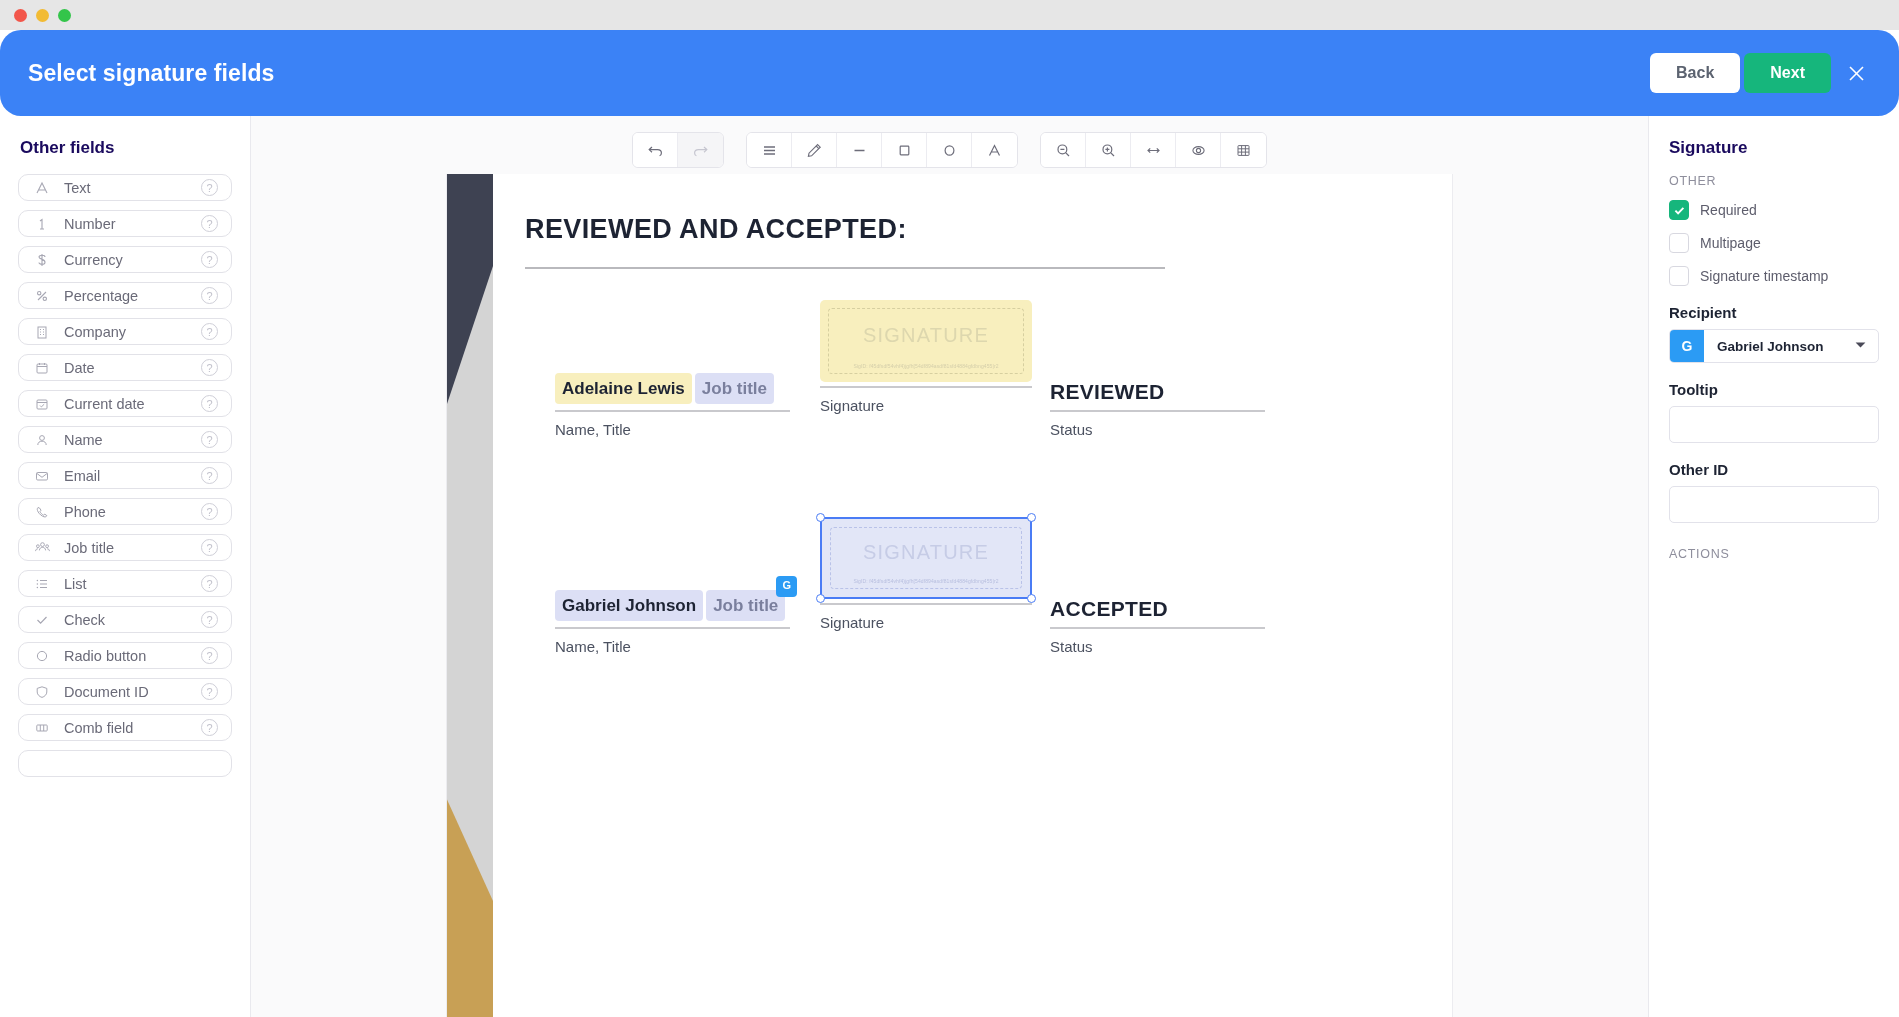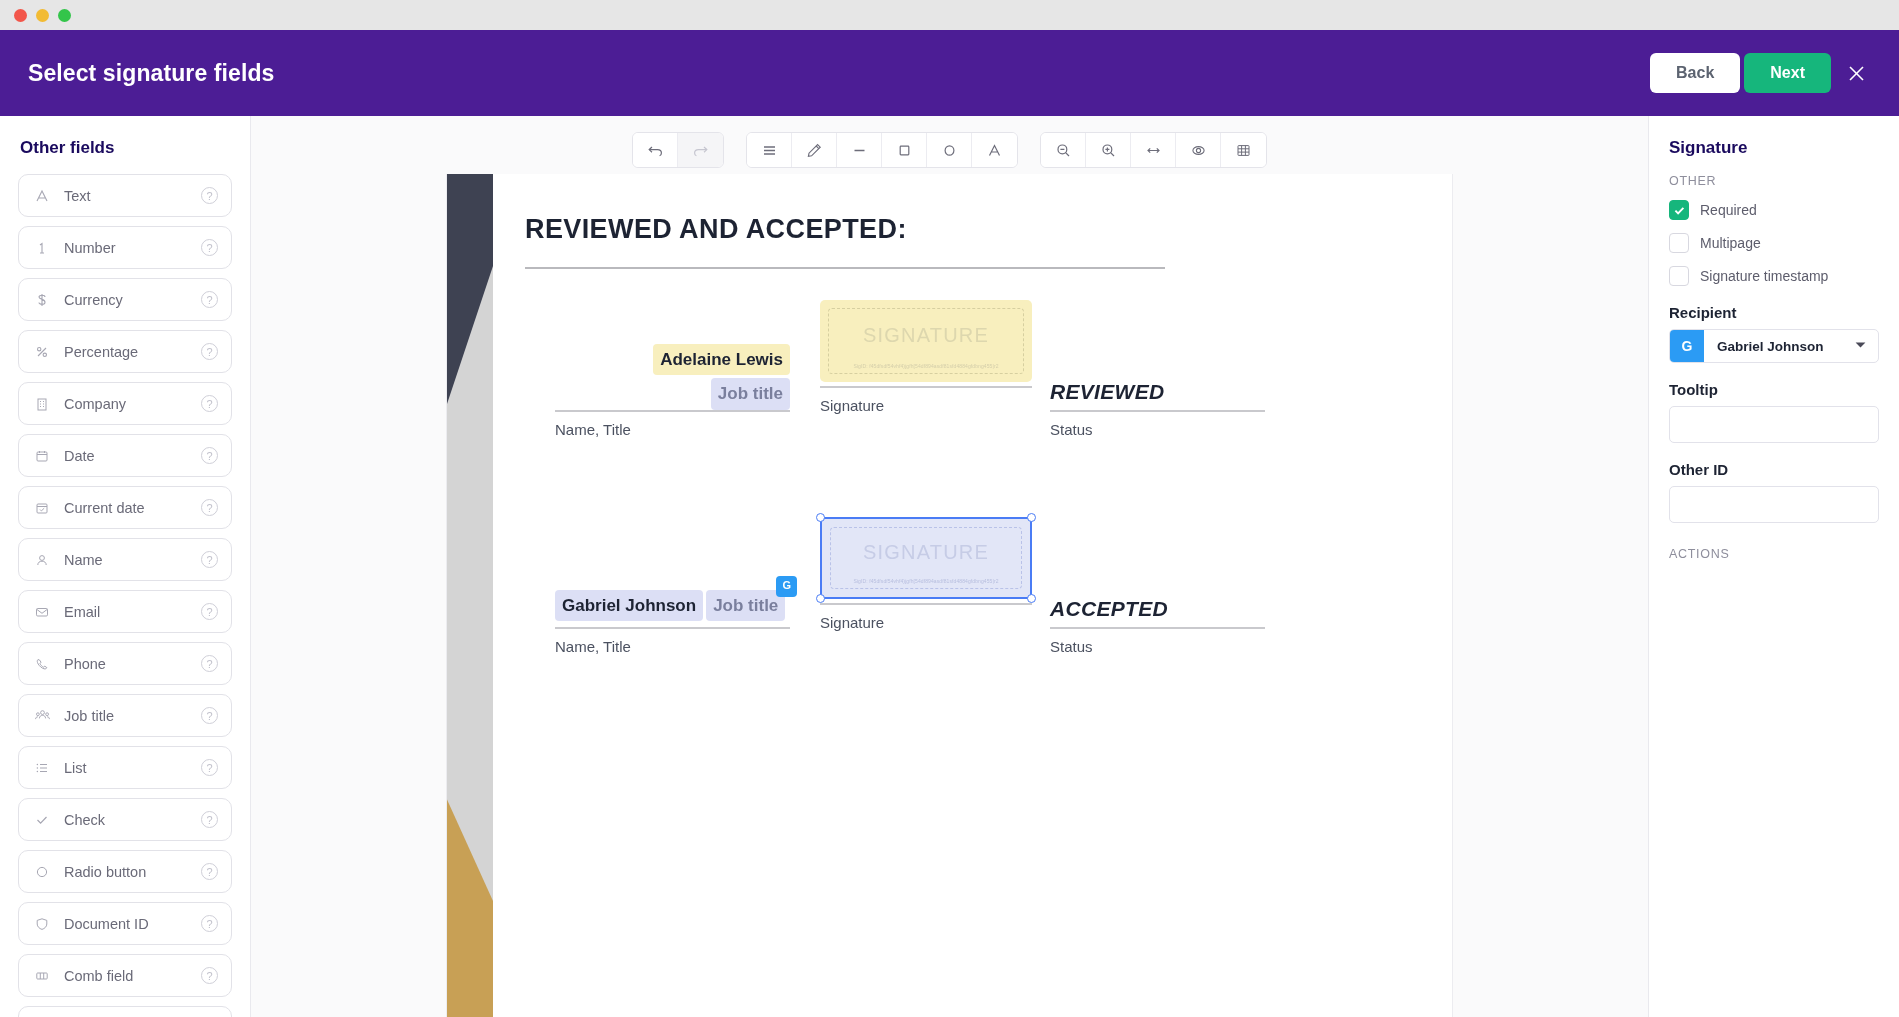--- a/index.html
+++ b/index.html
@@ -15,23 +15,24 @@
     height: 30px; background: #e6e6e6;
     display: flex; align-items: center; padding-left: 14px; gap: 9px;
   }
   .dot { width: 13px; height: 13px; border-radius: 50%; }
   .dot.red { background: #f2564a; }
   .dot.yellow { background: #f2bb33; }
   .dot.green { background: #33c54a; }
 
   
   .appheader {
-    height: 86px; background: #4c1d95;
+    height: 86px; background: #3b82f6;
     display: flex; align-items: center; padding: 0 28px;
     position: relative;
+    border-radius: 21px;
   }
   .apptitle {
     color: #ffffff; font-size: 23px; font-weight: bold;
     letter-spacing: .1px;
   }
   .header-actions {
     margin-left: auto; display: flex; align-items: center; gap: 4px;
   }
   .btn-back {
     background: #ffffff; color: #5c6370; border: none;
@@ -58,21 +59,21 @@
   .sidebar {
     width: 251px; flex: 0 0 251px; background: #ffffff;
     border-right: 1px solid #e9e9ee;
     padding: 22px 18px 0 18px; overflow: hidden;
   }
   .sidebar-title {
     color: #1a0a5e; font-size: 17px; font-weight: bold;
     margin-bottom: 16px; margin-left: 2px;
   }
   .field-item {
-    height: 43px; border: 1px solid #e2e2e8; border-radius: 10px;
+    height: 27px; border: 1px solid #e2e2e8; border-radius: 10px;
     display: flex; align-items: center; padding: 0 13px;
     margin-bottom: 9px; background: #fff; cursor: grab;
   }
   .field-icon {
     width: 20px; flex: 0 0 20px; display: flex; align-items: center;
     justify-content: center; color: #a7a7b3;
   }
   .field-label {
     margin-left: 12px; font-size: 14.5px; color: #6a6a78; flex: 1;
   }
@@ -152,21 +153,21 @@
   }
   .chip-yellow { background: #f8efbe; }
   .chip-lav    { background: #dcdff5; }
   .chip-placeholder { color: #7a7f9d; }
 
   .underline-rule { height: 2px; background: #c9c9cd; }
   .caption {
     font-size: 15px; color: #4b5160; margin-top: 9px;
   }
   .status-text {
-    font-size: 21px; font-weight: bold; color: #1d2333; letter-spacing: .3px; font-style: italic;
+    font-size: 21px; font-weight: bold; color: #1d2333; letter-spacing: .3px;
   }
 
   
   .sigbox {
     position: relative; border-radius: 5px;
     display: flex; align-items: center; justify-content: center;
   }
   .sigbox.yellow { background: #f8efbe; }
   .sigbox.selected {
     background: #e2e6f7; border: 2px solid #4a7cf5;
@@ -587,21 +588,21 @@
           <div class="edge-gold"></div>
         </div>
 
         <div class="page-body">
           <div class="doc-heading">REVIEWED AND ACCEPTED:</div>
           <div class="doc-rule"></div>
 
           <div class="sig-row" style="top: 170px; left: 62px; width: 730px;">
 
             <div class="col-name" style="left:0; top:0; width:235px;">
-              <div style="height:60px; display:flex; align-items:flex-end; gap:3px;flex-direction:column;">
+              <div style="height:60px; display:flex; align-items:flex-end; gap:3px;">
                 <span class="field-chip chip-yellow">Adelaine Lewis</span>
                 <span class="field-chip chip-lav chip-placeholder">Job title</span>
               </div>
               <div class="underline-rule" style="width:235px; margin-top:6px;"></div>
               <div class="caption">Name, Title</div>
             </div>
 
             <div class="col-sig" style="left:265px; top:-44px; width:215px;">
               <div class="sigbox yellow" style="width:212px; height:82px;">
                 <div class="sig-inner"></div>

